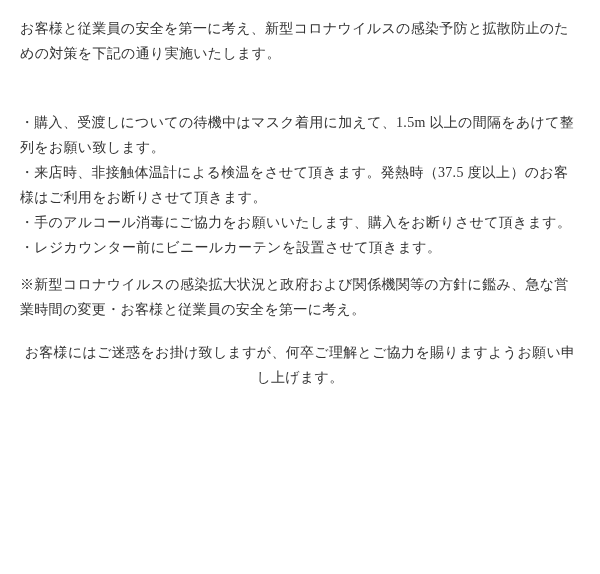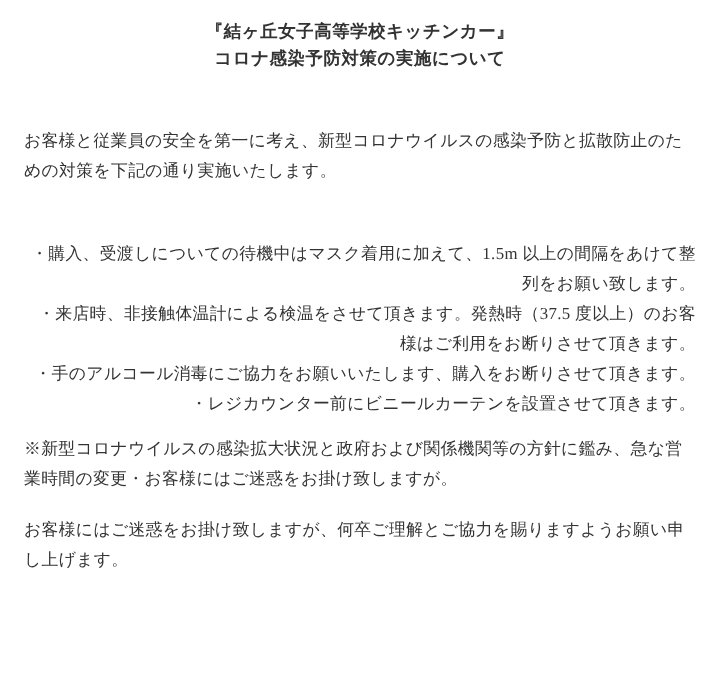--- a/index.html
+++ b/index.html
@@ -44,45 +44,41 @@
   .intro {
     margin-bottom: 44px;
   }
   .measures {
     margin: 0;
     padding: 0;
     list-style: none;
   }
   .measures p {
     margin: 0; 
-    text-align: right;
   }
   .note {
     margin-top: 12px;
   }
   .closing {
     margin-top: 18px;
+    text-align: center;
   }
 </style>
 </head>
 <body>
 
 <div class="doc">
 
-  <h1 class="doc-title">
-    <span class="title-line">『結ヶ丘女子高等学校キッチンカー』</span>
-    <span class="title-line">コロナ感染予防対策の実施について</span>
-  </h1>
 
   <p class="paragraph intro">お客様と従業員の安全を第一に考え、新型コロナウイルスの感染予防と拡散防止のための対策を下記の通り実施いたします。</p>
 
   <div class="measures">
     <p class="paragraph">・購入、受渡しについての待機中はマスク着用に加えて、1.5m 以上の間隔をあけて整列をお願い致します。</p>
     <p class="paragraph">・来店時、非接触体温計による検温をさせて頂きます。発熱時（37.5 度以上）のお客様はご利用をお断りさせて頂きます。</p>
     <p class="paragraph">・手のアルコール消毒にご協力をお願いいたします、購入をお断りさせて頂きます。</p>
     <p class="paragraph">・レジカウンター前にビニールカーテンを設置させて頂きます。</p>
   </div>
 
-  <p class="paragraph note">※新型コロナウイルスの感染拡大状況と政府および関係機関等の方針に鑑み、急な営業時間の変更・お客様にはご迷惑をお掛け致しますが。</p>
+  <p class="paragraph note">※新型コロナウイルスの感染拡大状況と政府および関係機関等の方針に鑑み、急な営業時間の変更・お客様と従業員の安全を第一に考え。</p>
 
   <p class="paragraph closing">お客様にはご迷惑をお掛け致しますが、何卒ご理解とご協力を賜りますようお願い申し上げます。</p>
 
 </div>
 
 </body></html>

